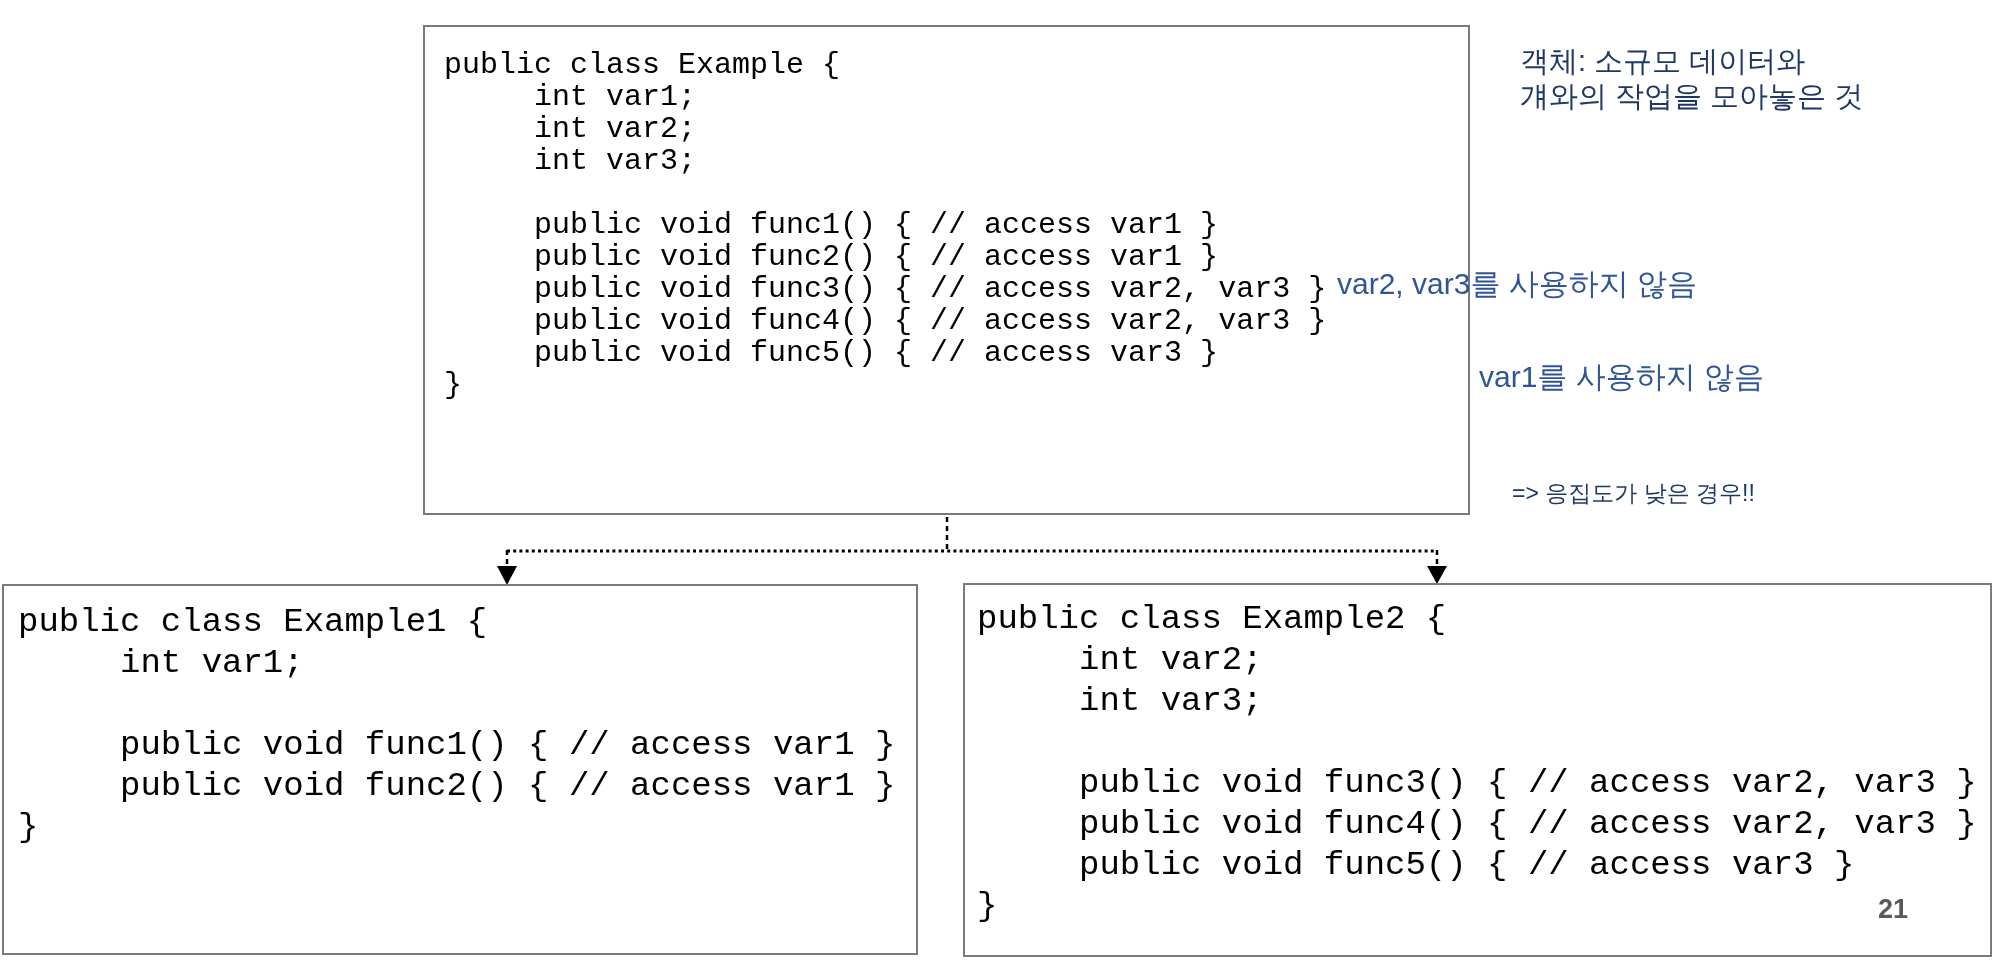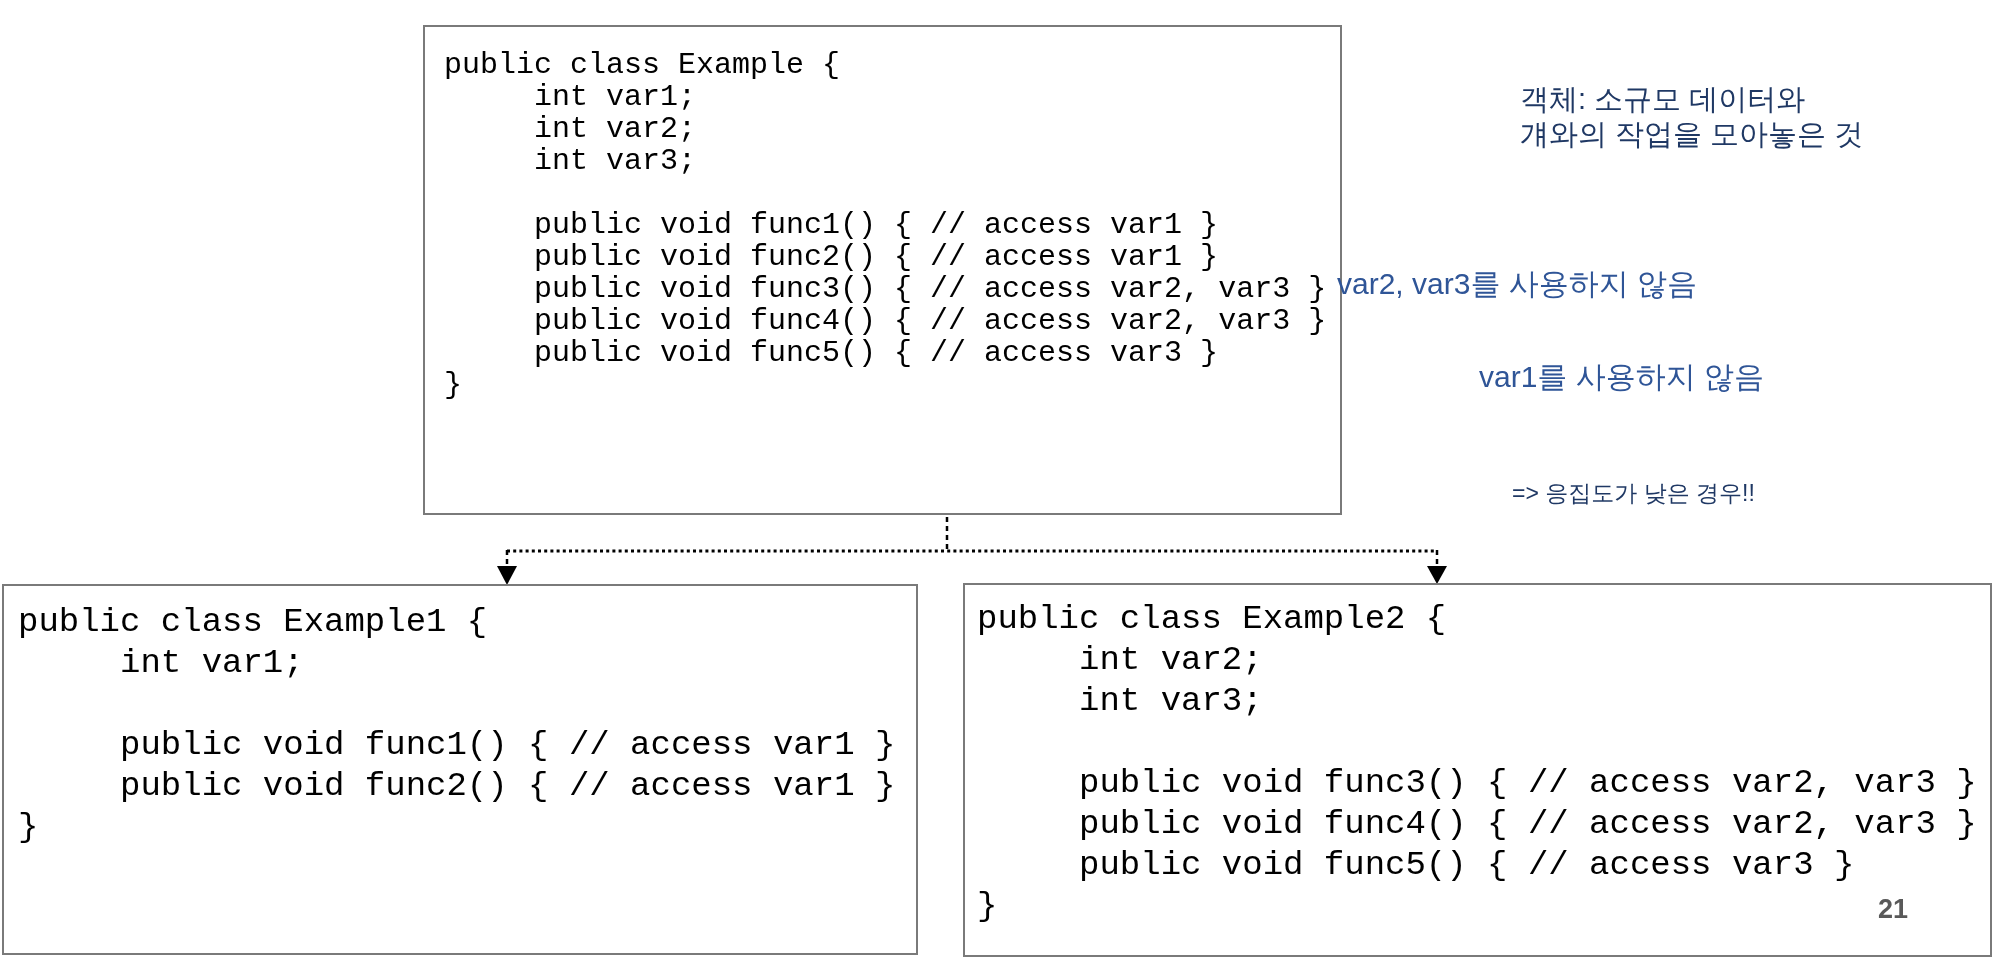--- a/index.html
+++ b/index.html
@@ -23,21 +23,21 @@
   }
   .code-box pre {
     margin: 0;
     color: var(--code-text, #000000);
     font-family: "Liberation Mono", "DejaVu Sans Mono", monospace;
     white-space: pre;
   }
 
   #box-example {
     left: 423px; top: 25px;
-    width: 919px; height: 490px;
+    width: 1047px; height: 490px;
   }
   #box-example pre {
     padding: 22px 0 0 19px;
     font-size: 30px;
     line-height: 32px;
   }
 
   #box-example1 {
     left: 2px; top: 584px;
     width: 916px; height: 371px;
@@ -69,21 +69,20 @@
   .annotation {
     position: absolute;
     white-space: pre-line;
     font-family: "Liberation Sans", "DejaVu Sans", sans-serif;
   }
   #anno-object {
     left: 1520px; top: 44px;
     font-size: 29px;
     line-height: 35px;
     color: var(--annotation-navy, #1F3864);
-    margin-top: 38px;
   }
   #anno-var23 {
     left: 1337px; top: 264px;
     font-size: 30px;
     color: var(--annotation-blue, #2F5597);
   }
   #anno-var1 {
     left: 1479px; top: 357px;
     font-size: 30px;
     color: var(--annotation-blue, #2F5597);

